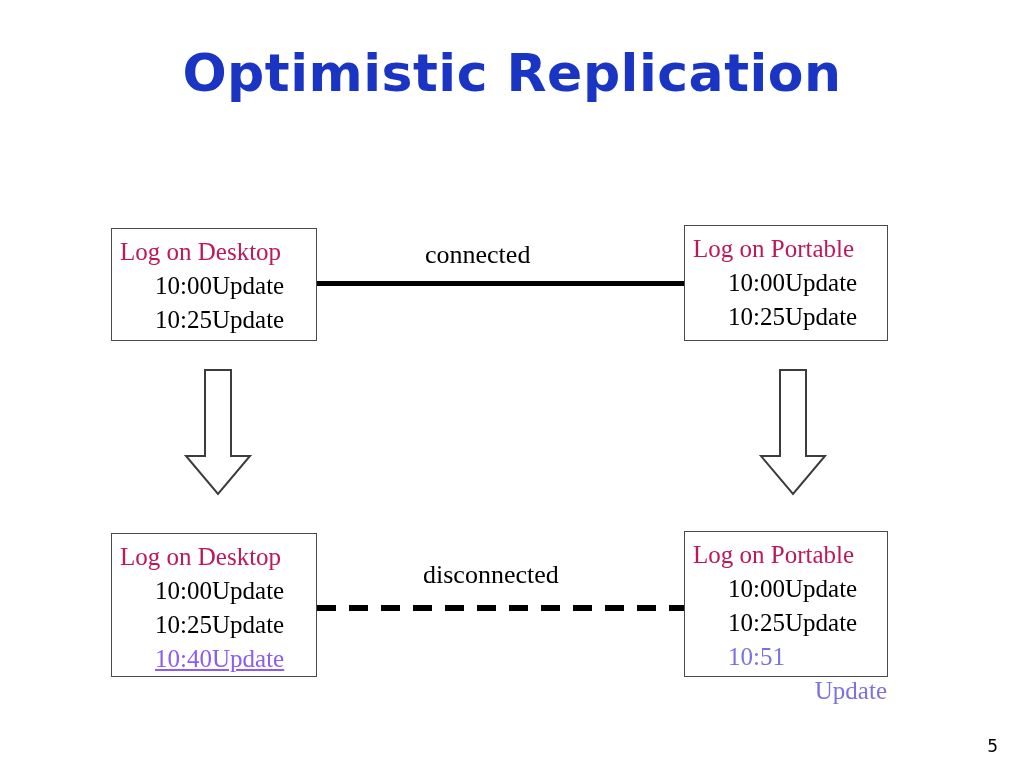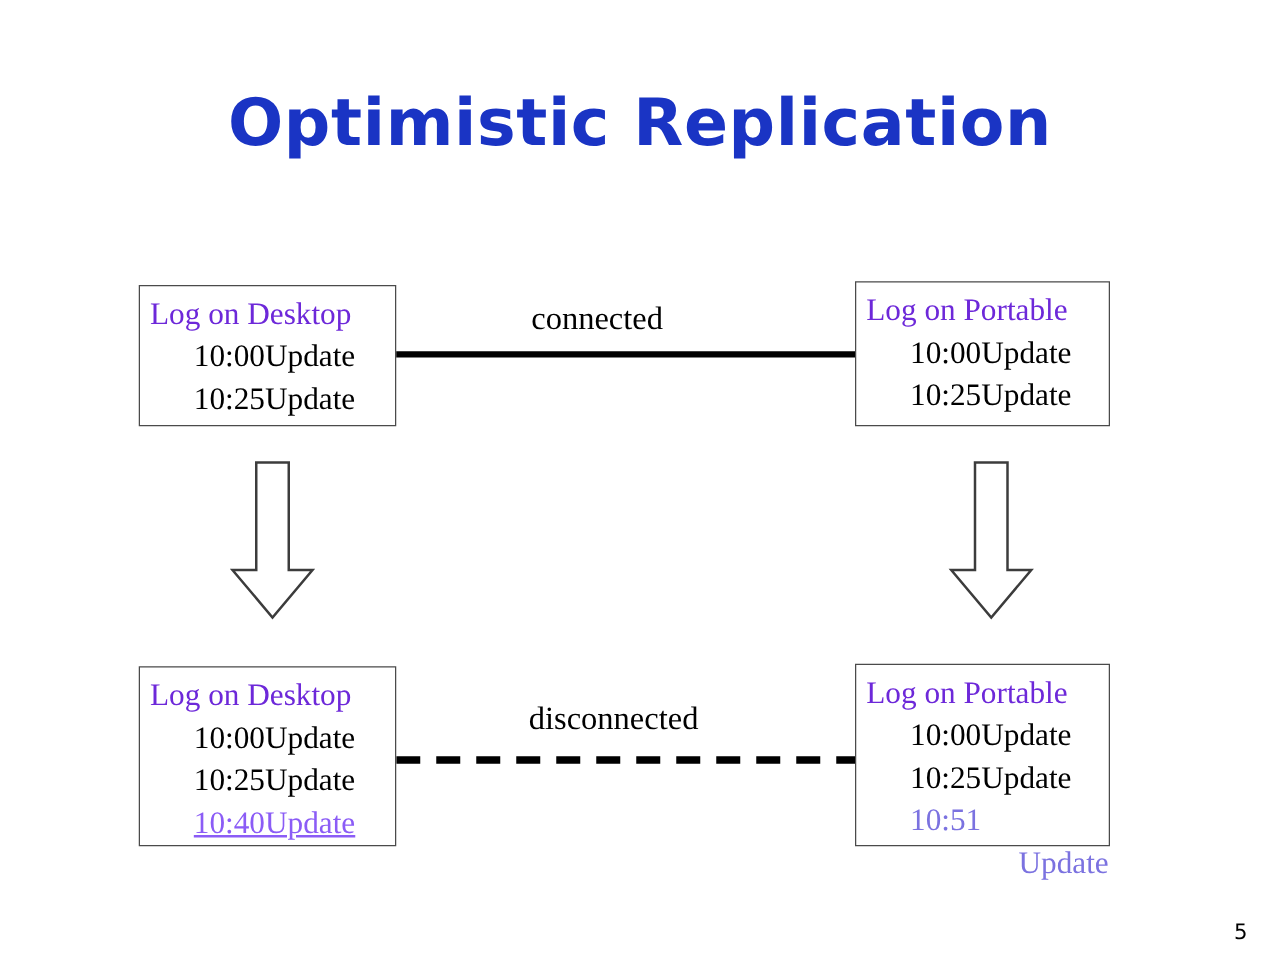--- a/index.html
+++ b/index.html
@@ -12,21 +12,21 @@
     height: 768px;
     position: relative;
     overflow: hidden;
     font-family: "Liberation Serif", "DejaVu Serif", serif;
   }
 
   
   .slide-title {
     position: absolute;
     left: 0;
-    top: 68px;
+    top: 42px;
     width: 1024px;
     text-align: center;
     color: #1a34c4;
     font-family: "DejaVu Sans", "Liberation Sans", sans-serif;
     font-weight: bold;
     font-size: 52px;
     line-height: 62px;
     letter-spacing: 0.5px;
   }
   .slide-title .tline { display: block; }
@@ -35,21 +35,21 @@
   .log-box {
     position: absolute;
     border: 1px solid #4a4a4a;
     background: #ffffff;
     box-sizing: border-box;
     padding: 6px 0 6px 8px;
   }
   .log-head {
     font-size: 25px;
     line-height: 34px;
-    color: #6d28d9;
+    color: #be185d;
     white-space: nowrap;
   }
   .log-row {
     font-size: 25px;
     line-height: 34px;
     color: #000000;
     white-space: nowrap;
     display: flex;
     text-align: right;
   }

